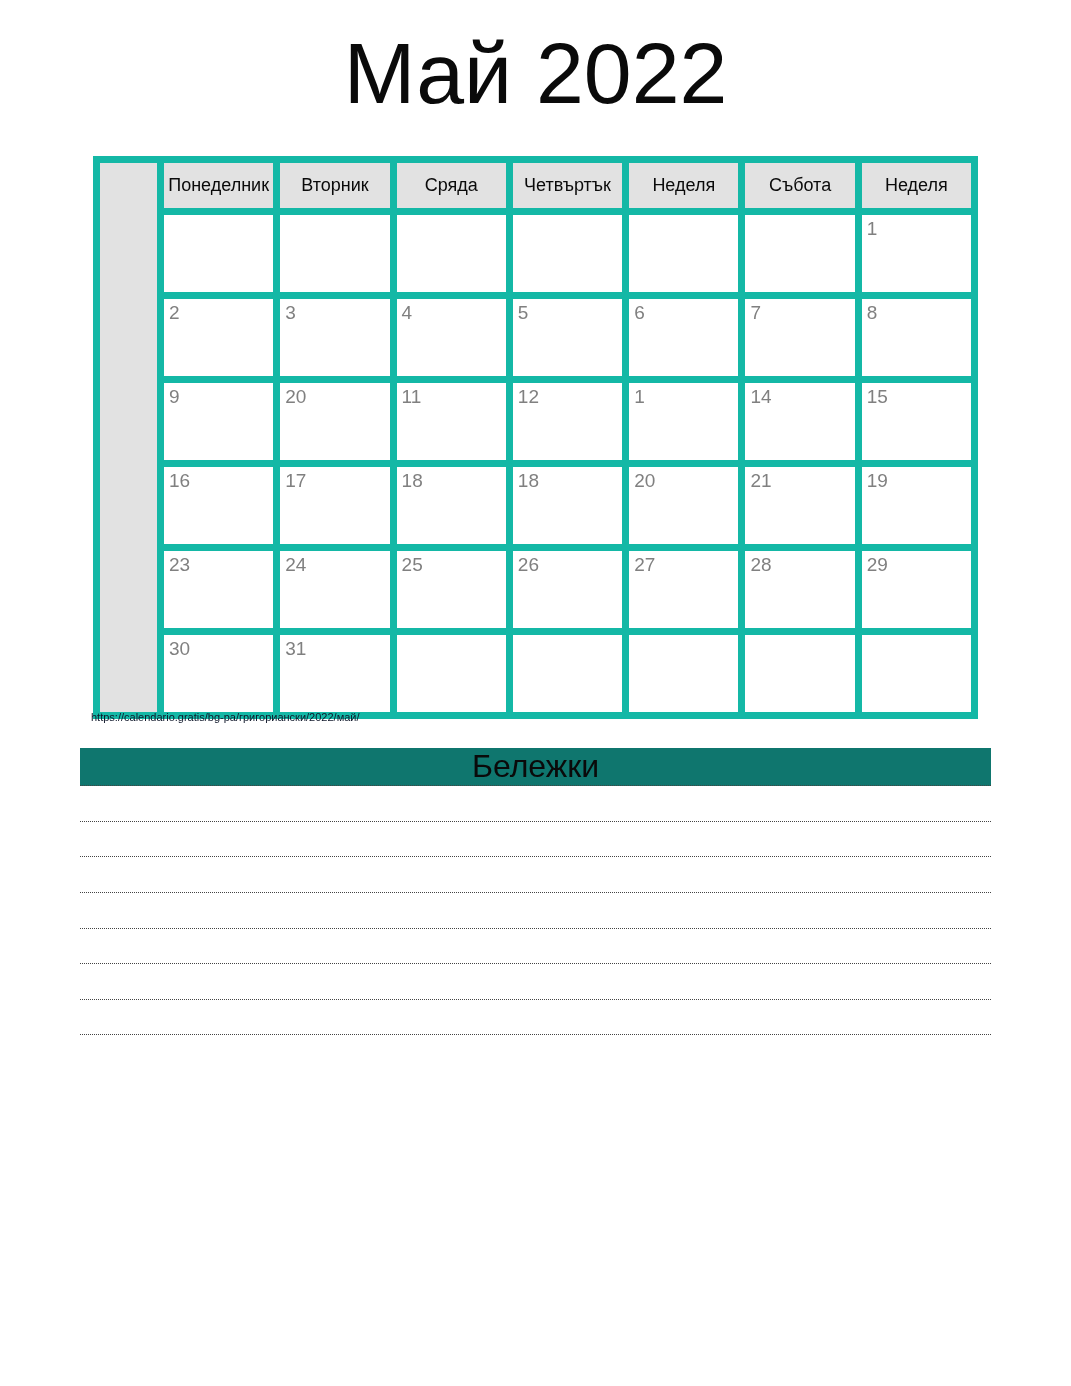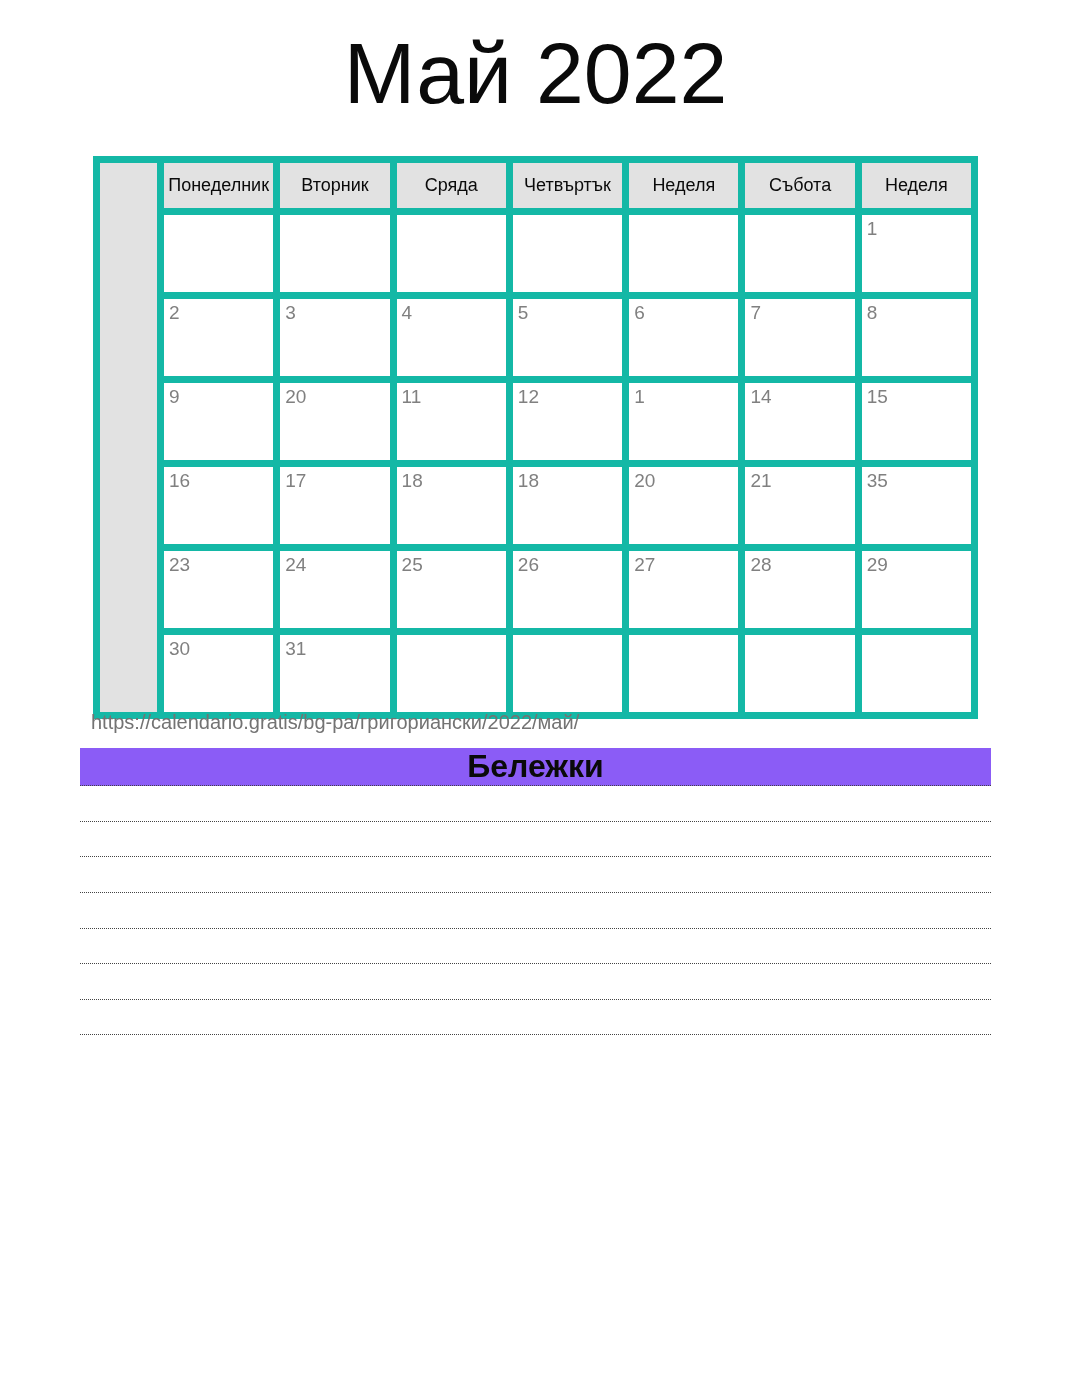--- a/index.html
+++ b/index.html
@@ -55,35 +55,34 @@
     text-align: left;
     padding: 3px 0 0 5px;
     font-size: 19px;
     color: #808080;
     line-height: 1.15;
   }
   .source-url {
     position: absolute;
     left: 91px;
     top: 711px;
-    font-size: 20px;
-    color: #737373;
+    font-size: 11px;
+    color: #0f172a;
   }
   .notes {
     position: absolute;
     left: 80px;
     top: 748px;
     width: 911px;
   }
   .notes-header {
     height: 37px;
-    background: #8b5cf6;
+    background: #0f766e;
     border-bottom: 1px dotted #444444;
     text-align: center;
-    font-weight: bold;
   }
   .notes-header span {
     font-size: 32px;
     line-height: 37px;
     color: #0a0a0a;
   }
   .rule-line {
     height: 34.65px;
     border-bottom: 1px dotted #444444;
   }
@@ -144,21 +143,21 @@
       <td class="day">14</td>
       <td class="day">15</td>
     </tr>
     <tr class="week">
       <td class="day">16</td>
       <td class="day">17</td>
       <td class="day">18</td>
       <td class="day">18</td>
       <td class="day">20</td>
       <td class="day">21</td>
-      <td class="day">35</td>
+      <td class="day">19</td>
     </tr>
     <tr class="week">
       <td class="day">23</td>
       <td class="day">24</td>
       <td class="day">25</td>
       <td class="day">26</td>
       <td class="day">27</td>
       <td class="day">28</td>
       <td class="day">29</td>
     </tr>

